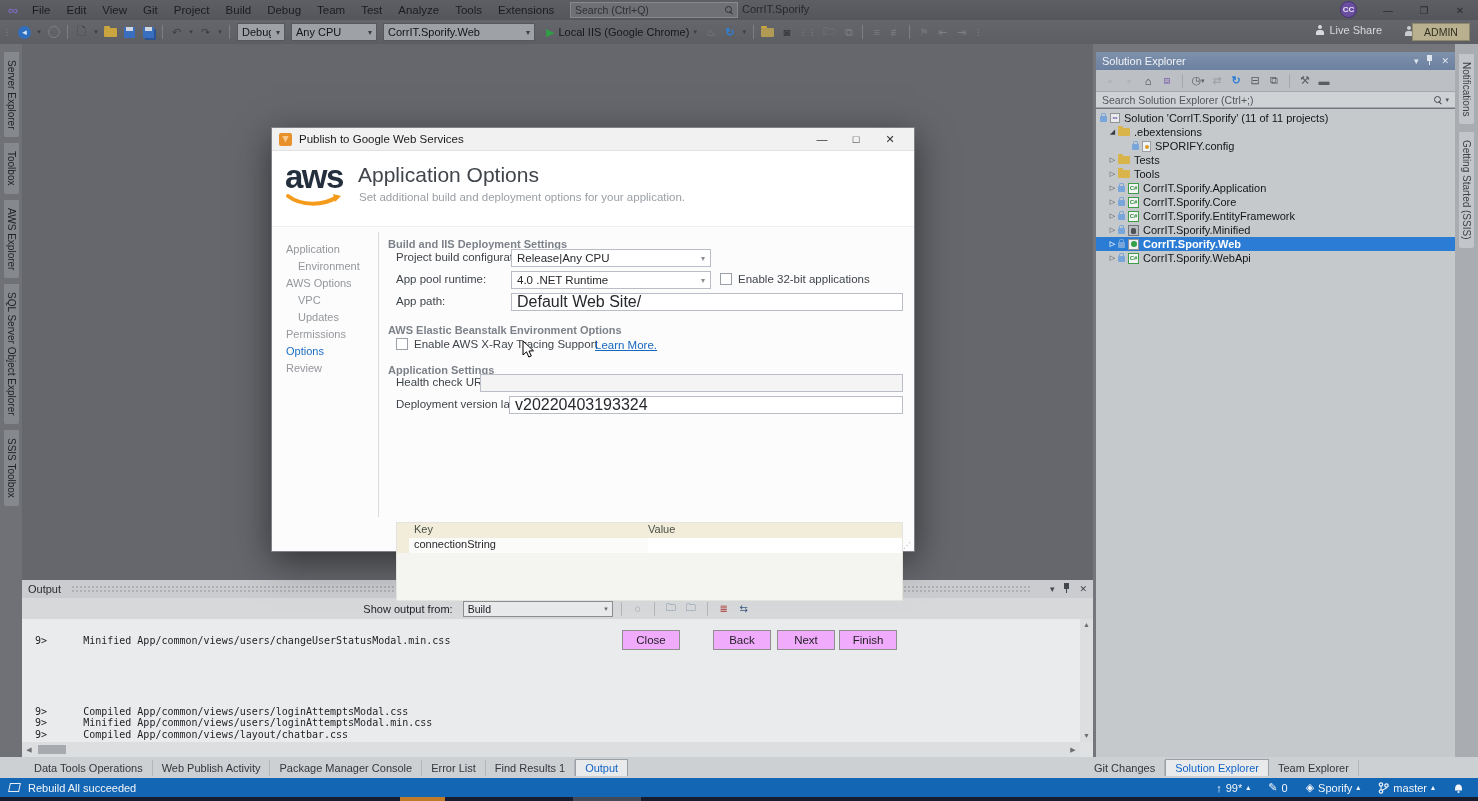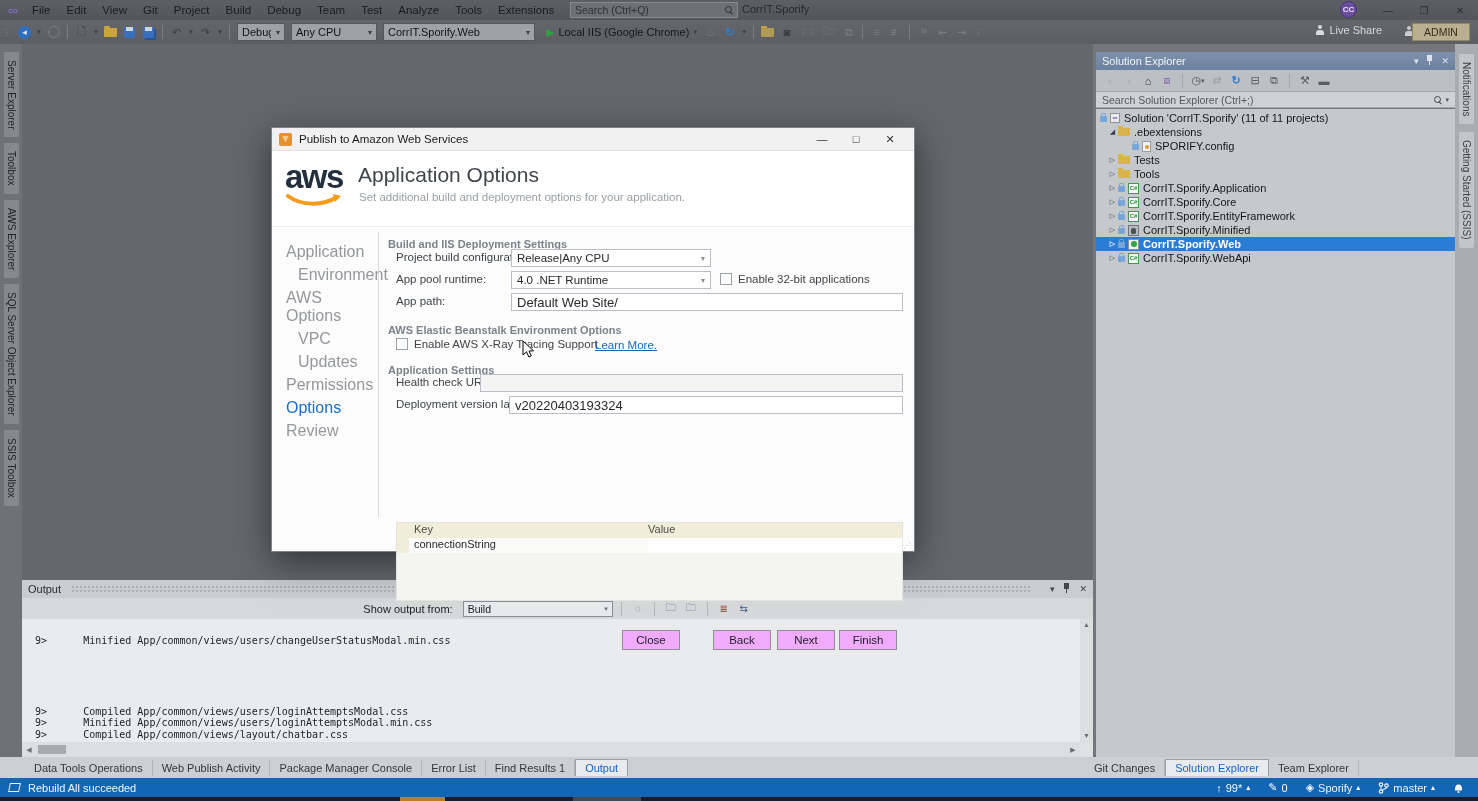--- a/index.html
+++ b/index.html
@@ -191,33 +191,33 @@
     background:#f7c98c; clip-path:polygon(0 0,100% 0,50% 100%); }
   .dlg-controls { margin-left:auto; display:flex; }
   .dlg-btn { width:34px; height:21px; display:flex; align-items:center; justify-content:center;
     color:#333; font-size:11px; }
   .dlg-header { height:76px; background:#fff; position:relative; border-bottom:1px solid #f0f0f0; }
   .aws-logo { position:absolute; left:13px; top:9px; width:64px; }
   .aws-word { font-size:33px; font-weight:bold; letter-spacing:-1.5px; color:#242f3e; line-height:1; }
   .dlg-heading { position:absolute; left:86px; top:12px; font-size:21px; color:#40454b; font-weight:400; }
   .dlg-sub { position:absolute; left:87px; top:40px; font-size:11.5px; color:#9aa0a6; }
   .dlg-body { position:absolute; left:0; top:100px; right:0; bottom:0; background:#fcfcfc; }
-  .dlg-nav { position:absolute; left:14px; top:12px; width:86px; color:#94979c; font-size:16px; }
+  .dlg-nav { position:absolute; left:14px; top:12px; width:86px; color:#94979c; font-size:11px; }
   .dlg-nav .nav-item { padding:2.5px 0; }
   .dlg-nav .ind { padding-left:12px; }
   .dlg-nav .active { color:#1b6ec2; }
   .dlg-sep { position:absolute; left:106px; top:4px; bottom:34px; width:1px; background:#d9dade; }
   .dlg-form { position:absolute; left:116px; top:0; right:10px; bottom:0; }
   .sec-h { font-weight:bold; color:#7d828a; font-size:11px; margin:8px 0 0 0; }
   .frow { position:absolute; display:flex; align-items:center; }
   .flabel { color:#3f444a; font-size:11.5px; }
   .tbox, .dcombo { background:#fff; border:1px solid #b9bec6; height:18px; display:flex;
     align-items:center; padding:0 5px; font-size:11.5px; color:#26282c; }
   .dcombo .arr { margin-left:auto; color:#8a8e94; font-size:8px; }
-  .tbox input { border:none; outline:none; width:100%; font-size:13px; color:#26282c;
+  .tbox input { border:none; outline:none; width:100%; font-size:16px; color:#26282c;
     font-family:"Liberation Sans",sans-serif; background:transparent; }
   .chk { width:12px; height:12px; background:#fff; border:1px solid #9aa0a8; flex:0 0 12px; }
   .link { color:#1767c0; text-decoration:underline; }
   .kv-table { position:absolute; left:8px; right:1px; top:294px; height:79px; background:#f4f4f1;
     border:1px solid #e4e4df; font-size:11px; }
   .kv-head { display:flex; height:15px; background:#f1edda; color:#4c4f45; }
   .kv-head .c1 { width:251px; padding-left:17px; }
   .kv-head .c2 { flex:1; }
   .kv-row { display:flex; height:15px; background:#fbfbf9; color:#26282c; }
   .kv-row .gut { width:12px; background:#f1edda; }
@@ -538,21 +538,21 @@
     </div>
   </div>
   <div class="taskbar-sliver">
     <span class="ts-orange"></span>
       <span class="ts-gray"></span>
   </div>
 
   <div class="dialog">
     <div class="dlg-title">
       <span class="aws-cube"></span>
-      <span>Publish to Amazon Web Services</span>
+      <span>Publish to Google Web Services</span>
       <div class="dlg-controls">
         <span class="dlg-btn">—</span>
         <span class="dlg-btn">□</span>
         <span class="dlg-btn">✕</span>
       </div>
     </div>
     <div class="dlg-header">
       <div class="aws-logo">
         <div class="aws-word">aws</div>
         <svg width="58" height="16" viewBox="0 0 58 16">

